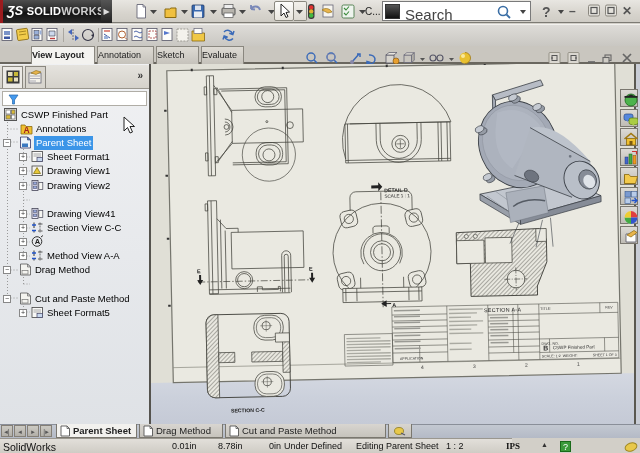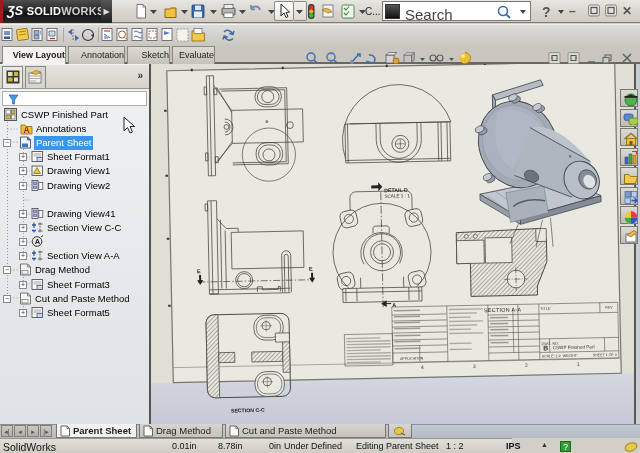--- a/index.html
+++ b/index.html
@@ -20,22 +20,22 @@
 #selbox { left:274px; top:1px; width:20px; height:20px; border:1px solid #8a887f; background:linear-gradient(#fdfdfb,#e8e5de); border-radius:2px;}
 #selddbox { left:294px; top:1px; width:13px; height:20px; border:1px solid #8a887f; border-left:none; background:linear-gradient(#f2f0ea,#ddDAD3); border-radius:0 2px 2px 0;}
 #searchbox { left:382px; top:1px; width:149px; height:20px; background:#fff; border:1px solid #7a7a7a; }
 #searchbox .sic { position:absolute; left:2px; top:2px; width:15px; height:15px; background:linear-gradient(#555,#111); border:1px solid #333; }
 #searchbox .stext { position:absolute; left:22px; top:4px; font-size:15px; color:#444; }
 .winbtn { position:absolute; top:4px; color:#555; font-weight:bold; }
 
 #toolbar2 { left:0; top:24px; width:640px; height:22px; background:linear-gradient(#dedcd8,#c9c7c2); border-top:1px solid #f2f1ee;}
 
 #tabrow { left:0; top:46px; width:640px; height:18px; background:#c9c6bf; border-bottom:2px solid #6a675f;}
-.cmtab { position:absolute; top:46px; height:18px; font-size:9px; color:#222; text-align:right; line-height:17px;
-  background:linear-gradient(#dedbd4,#c5c2bb); border:1px solid #8a877f; border-bottom:none;}
+.cmtab { position:absolute; top:46px; height:18px; font-size:9px; color:#222; text-align:left; line-height:17px;
+  background:linear-gradient(#dedbd4,#c5c2bb); border:1px solid #8a877f; border-bottom:none;margin-left:29px;}
 .cmtab.active { background:#f4f3f0; font-weight:bold; }
 
 #lpanel { left:0; top:64px; width:151px; height:360px; background:linear-gradient(#f0f1f3,#dfe2e6); border-right:2px solid #55534e; }
 #lptabs { position:absolute; left:0; top:1px; width:149px; height:24px; border-bottom:1px solid #9a978f; background:linear-gradient(#e5e3de,#d5d2cb);}
 .lptab { position:absolute; top:2px; width:21px; height:22px; border:1px solid #8a877f; border-bottom:none; background:#eceae6;}
 #lpchev { position:absolute; right:6px; top:6px; font-size:10px; color:#333; font-weight:bold;}
 #lpfilter { position:absolute; left:2px; top:27px; width:145px; height:15px; background:#fff; border:1px solid #b0ada6;}
 #tree { position:absolute; left:0; top:44px; width:149px; height:272px; font-size:9.5px; color:#000; }
 .trow { position:absolute; height:14px; line-height:14px; white-space:nowrap; }
 .tico { position:absolute; width:13px; height:13px; top:0px; }
@@ -637,40 +637,30 @@
         </div>
 <div class="trow" style="left:0;top:141px;width:149px;">
           <div class="texp" style="left:19px">+</div>
           <svg class="tico" style="left:31px" width="13" height="13">
             <path d="M3 1.5 L3 7" stroke="#333" stroke-width="1"></path>
             <path d="M3 9 L3 11.5" stroke="#333" stroke-width="1"></path>
             <path d="M1 4 L5 4 M1 9.5 L5 9.5" stroke="#2255cc" stroke-width="1.4"></path>
             <path d="M7 3 L11.5 3 M7 10 L11.5 10" stroke="#333" stroke-width=".8"></path>
             <path d="M9 1.5 L9 11.5" stroke="#333" stroke-width=".7" stroke-dasharray="2 1"></path>
           </svg>
-          <span style="position:absolute;left:47px">Section View A-A</span>
+          <span style="position:absolute;left:47px">Method View A-A</span>
         </div>
 <div class="trow" style="left:0;top:155px;width:149px;">
           <div class="texp" style="left:3px">−</div>
           <svg class="tico" style="left:19px" width="13" height="13">
             <path d="M1.5 1 L8.5 1 L11.5 4 L11.5 12 L1.5 12 Z" fill="#f4f4f0" stroke="#555" stroke-width=".8"></path>
             <path d="M8.5 1 L8.5 4 L11.5 4 Z" fill="#ddd" stroke="#555" stroke-width=".6"></path>
             <rect x="3" y="7.5" width="6" height="3.5" fill="none" stroke="#777" stroke-width=".7"></rect>
           </svg>
           <span style="position:absolute;left:35px">Drag Method</span>
-        </div>
-<div class="trow" style="left:0;top:169.5px;width:149px;">
-          <div class="texp" style="left:19px">+</div>
-          <svg class="tico" style="left:31px" width="13" height="13">
-            <rect x="1" y="1.5" width="10.5" height="10" fill="#f8f8f6" stroke="#444" stroke-width=".8"></rect>
-            <line x1="2.5" y1="4" x2="10" y2="4" stroke="#888" stroke-width=".7"></line>
-            <line x1="2.5" y1="6" x2="10" y2="6" stroke="#888" stroke-width=".7"></line>
-            <rect x="6" y="7.5" width="5.5" height="4" fill="#c8d8ee" stroke="#446" stroke-width=".7"></rect>
-          </svg>
-          <span style="position:absolute;left:47px">Sheet Format3</span>
         </div>
 <div class="trow" style="left:0;top:183.5px;width:149px;">
           <div class="texp" style="left:3px">−</div>
           <svg class="tico" style="left:19px" width="13" height="13">
             <path d="M1.5 1 L8.5 1 L11.5 4 L11.5 12 L1.5 12 Z" fill="#f4f4f0" stroke="#555" stroke-width=".8"></path>
             <path d="M8.5 1 L8.5 4 L11.5 4 Z" fill="#ddd" stroke="#555" stroke-width=".6"></path>
             <rect x="3" y="7.5" width="6" height="3.5" fill="none" stroke="#777" stroke-width=".7"></rect>
           </svg>
           <span style="position:absolute;left:35px">Cut and Paste Method</span>
         </div>
@@ -712,21 +702,21 @@
     </div>
 
   <div class="abs" id="statusbar">
     <span style="left:3px;font-size:10.5px;">SolidWorks</span>
     <span style="left:172px;">0.01in</span>
     <span style="left:218px;">8.78in</span>
     <span style="left:269px;text-align:center;">0in</span>
     <span style="left:284px;">Under Defined</span>
     <span style="left:356px;">Editing Parent Sheet</span>
       <span style="left:446px;">1 : 2</span>
-    <span style="left:506px;font-weight:bold;">IPS</span>
+    <span style="left:506px;font-weight:bold;font-family:Liberation Serif, serif;">IPS</span>
     <span style="left:541px;font-size:7px;color:#333;">▲</span>
     <span style="left:560px;width:11px;height:11px;background:#3a9a3a;border:1px solid #1a6a1a;color:#fff;font-size:9px;text-align:center;line-height:11px;">?</span>
     <svg style="position:absolute;left:624px;top:3px" width="14" height="10">
         <ellipse cx="7" cy="5" rx="6" ry="4" fill="#e8c84a" stroke="#a08820" transform="rotate(-20 7 5)"></ellipse>
       </svg>
   </div>
 
   <svg class="abs" style="left:123px;top:116px" width="14" height="20">
     <path d="M1 1 L1 15 L4.5 11.5 L7 17 L9.5 16 L7 10.5 L11.5 10.5 Z" fill="#fff" stroke="#222" stroke-width="1"></path>
   </svg>

